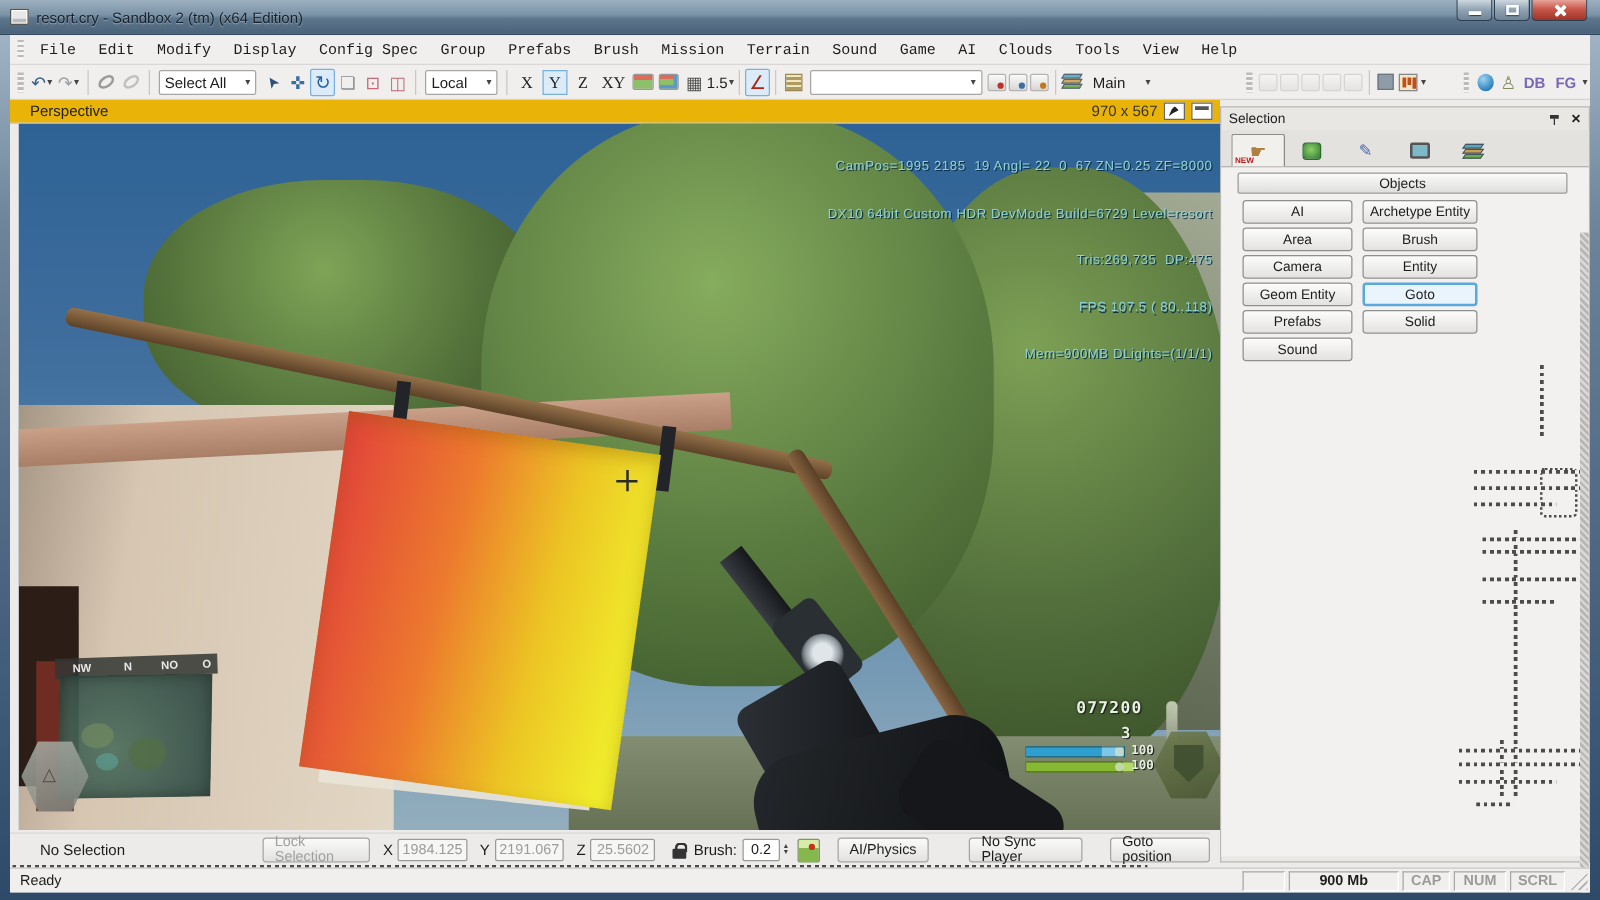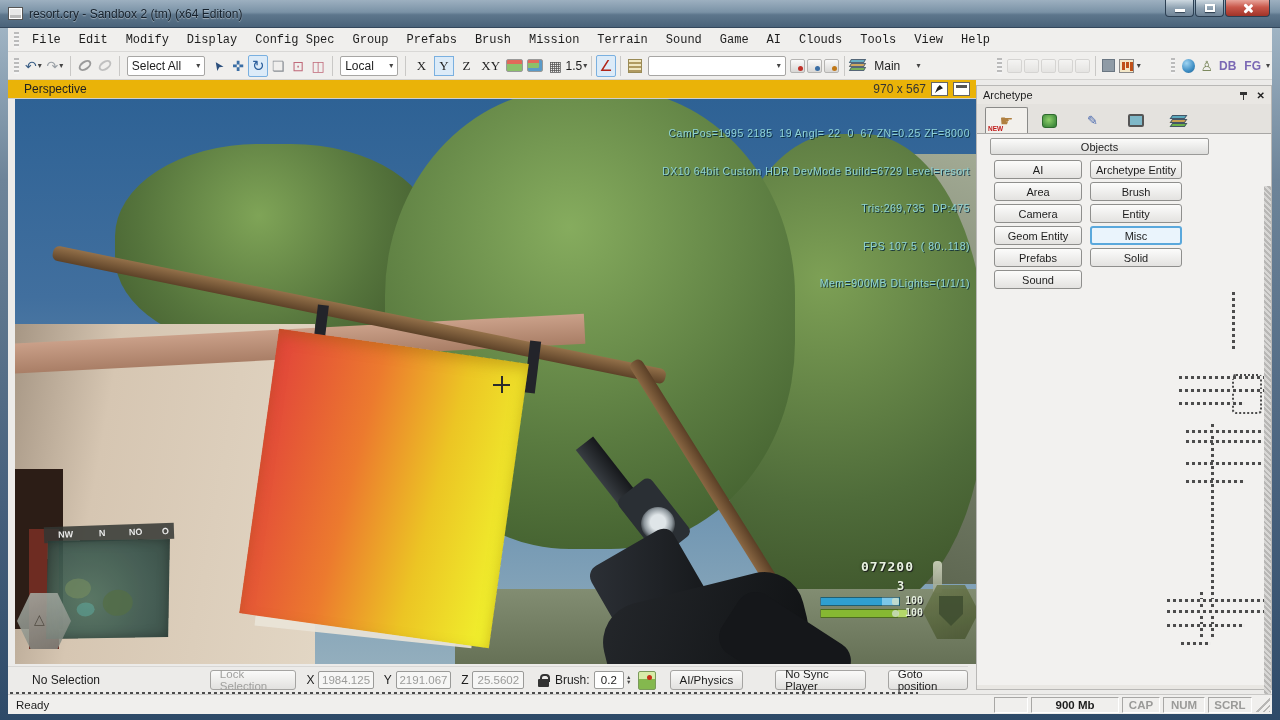--- a/index.html
+++ b/index.html
@@ -172,21 +172,21 @@
   .rtab.active{background:#f2f0ec;border-color:#8a8a88;border-radius:2px 2px 0 0;}
   .hand{font-size:15px;color:#b08040;}
   .newbadge{position:absolute;left:2px;bottom:1px;font-size:6.5px;font-weight:bold;color:#c01818;}
   .ticon-terrain{width:15px;height:14px;background:radial-gradient(circle at 45% 40%,#8ed06a,#3f8a3c 80%);
     border:1px solid #2e6a2e;border-radius:3px;}
   .pencil{font-size:13px;color:#4a6ab0;}
   .ticon-mon{width:16px;height:13px;border:2px solid #555;background:#7fb8c8;border-radius:2px;}
   .ticon-layers{width:16px;height:12px;position:relative;}
   .ticon-layers i{position:absolute;left:0;width:15px;height:4px;transform:skewX(-35deg);border:1px solid #456;}
   .rcontent{position:relative;height:551px;background:#f2f1ef;}
-  .objhdr{position:absolute;left:13px;top:4px;width:219px;height:17px;border:1px solid #9a9a98;border-radius:2px;
+  .objhdr{position:absolute;left:13px;top:4px;width:264px;height:17px;border:1px solid #9a9a98;border-radius:2px;
     background:linear-gradient(180deg,#fbfbfa,#dededc);font-size:11px;color:#1d1d1d;
     display:flex;align-items:center;justify-content:center;}
   .objgrid{position:absolute;left:17px;top:26px;width:188px;display:grid;
     grid-template-columns:88px 92px;grid-auto-rows:22px;column-gap:8px;}
   .obtn{height:19px;border:1px solid #8f8f8d;border-radius:3px;font-size:11px;color:#1d1d1d;
     background:linear-gradient(180deg,#fcfcfb,#e3e2e0);display:flex;align-items:center;justify-content:center;}
   .obtn.sel{border:2px solid #5aa8dc;background:#eaf4fc;}
   .dash-h{position:absolute;height:3px;background:repeating-linear-gradient(90deg,#4c4c4c 0 3px,#efeeec 3px 6px);}
   .dash-v{position:absolute;width:3px;background:repeating-linear-gradient(180deg,#4c4c4c 0 3px,#efeeec 3px 6px);}
   .dash-box{position:absolute;border:2px dotted #4c4c4c;border-radius:4px;background:transparent;}
@@ -439,21 +439,21 @@
         <i style="left:56px;top:50px;width:30px;height:26px;background:#49663f;opacity:.8"></i>
         <i style="left:30px;top:62px;width:18px;height:14px;background:#58c8c0;opacity:.35"></i>
       </div>
       <div class="maphex">
         <span class="warn">△</span>
       </div>
     </div>
 
     <div class="rollup">
       <div class="rtitle">
-        <span class="t">Archetype</span>
+        <span class="t">Selection</span>
         <span class="pin"></span>
         <span class="rclose">✕</span>
       </div>
       <div class="rtabs">
         <div class="rtab active">
           <span class="hand">☛</span>
           <span class="newbadge">NEW</span>
         </div>
         <div class="rtab">
             <span class="ticon-terrain"></span>
@@ -475,21 +475,21 @@
       <div class="rcontent">
         <div class="objhdr">Objects</div>
         <div class="objgrid">
           <div class="obtn">AI</div>
           <div class="obtn">Archetype Entity</div>
           <div class="obtn">Area</div>
           <div class="obtn">Brush</div>
           <div class="obtn">Camera</div>
           <div class="obtn">Entity</div>
           <div class="obtn">Geom Entity</div>
-          <div class="obtn sel">Misc</div>
+          <div class="obtn sel">Goto</div>
           <div class="obtn">Prefabs</div>
           <div class="obtn">Solid</div>
           <div class="obtn">Sound</div>
         </div>
 
         <div class="dash-v" style="left:255px;top:158px;height:57px"></div>
         <div class="dash-box" style="left:255px;top:240px;width:30px;height:40px"></div>
         <div class="dash-h" style="left:202px;top:242px;width:86px"></div>
         <div class="dash-h" style="left:202px;top:255px;width:86px"></div>
         <div class="dash-h" style="left:202px;top:268px;width:66px"></div>

